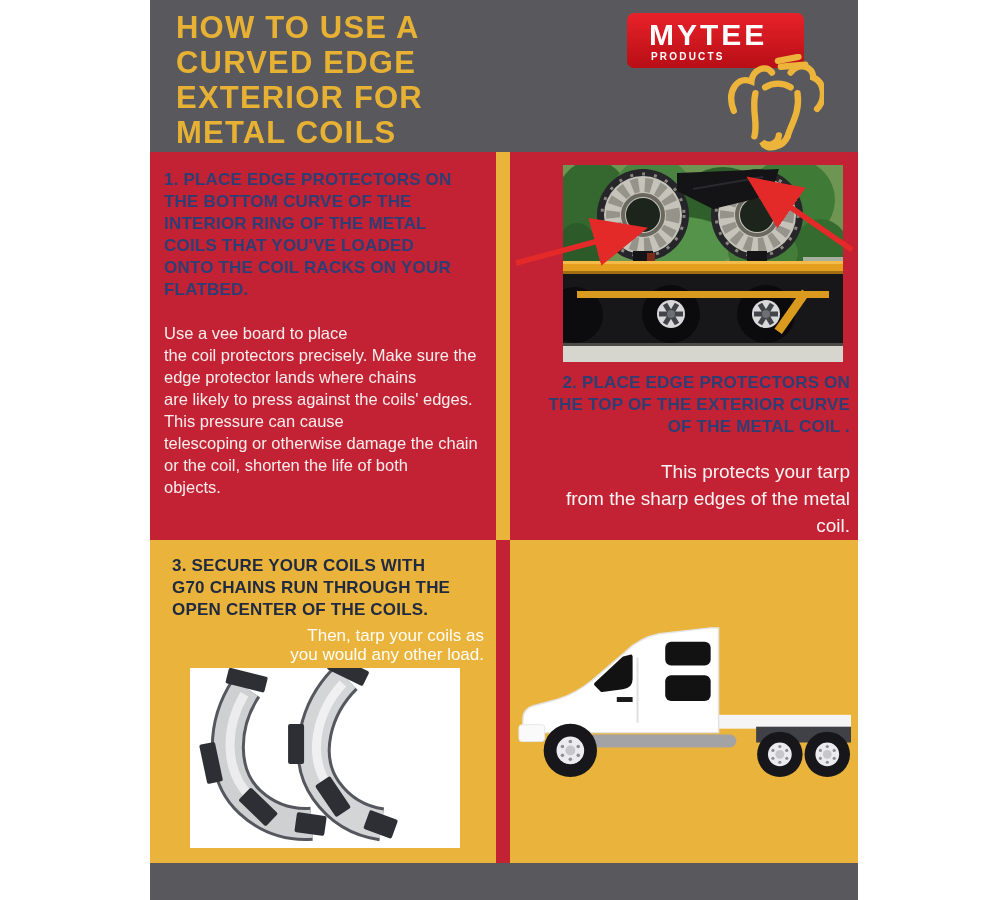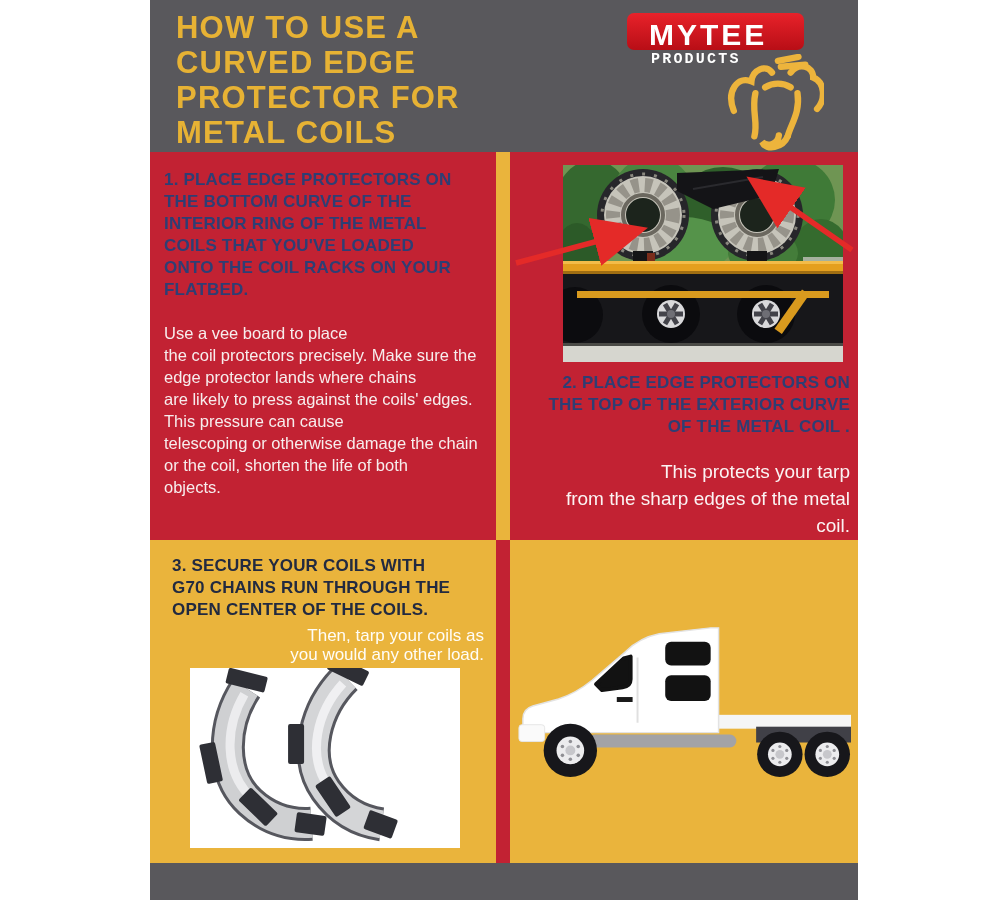--- a/index.html
+++ b/index.html
@@ -10,26 +10,26 @@
   }
   .canvas { position:absolute; left:150px; top:0; width:708px; height:900px; }
 
   
   .header { position:absolute; left:0; top:0; width:708px; height:152px; background:#59585c; }
   .title {
     position:absolute; left:26px; top:10px; width:340px;
     color:#e7b234; font-size:31px; line-height:35px; font-weight:bold;
     letter-spacing:1.2px; white-space:pre-line;
   }
-  .logo { position:absolute; left:477px; top:13px; width:177px; height:37px;
+  .logo { position:absolute; left:477px; top:13px; width:177px; height:55px;
     background:linear-gradient(#e8222a,#b80e16); border-radius:7px; }
   .logo-brand { position:absolute; left:22px; top:5px; color:#ffffff; font-weight:bold;
     font-size:30px; letter-spacing:3px; }
   .logo-sub { position:absolute; left:24px; top:38px; color:#ffffff; font-weight:bold;
-    font-size:15px; letter-spacing:2.2px;font-family:Liberation Mono, monospace; }
+    font-size:10px; letter-spacing:2.2px; }
   .mascot { position:absolute; left:572px; top:54px; width:102px; height:98px; }
 
   
   .panel1 { position:absolute; left:0; top:152px; width:346px; height:388px; background:#c22233; }
   .divider-top { position:absolute; left:346px; top:152px; width:14px; height:388px; background:#eab43c; }
   .panel2 { position:absolute; left:360px; top:152px; width:348px; height:404px; background:#c22233; }
 
   .step-heading { font-weight:bold; color:#2e3e74; font-size:17px; line-height:22px;
     letter-spacing:0.2px; white-space:pre-line; }
   .h1 { padding:17px 6px 0 14px; }
@@ -59,21 +59,21 @@
 </style>
 </head>
 <body>
 
 <div class="page">
   <div class="canvas">
 
     <div class="header">
       <div class="title">HOW TO USE A
 CURVED EDGE
-PROTECTOR FOR
+EXTERIOR FOR
 METAL COILS</div>
       <div class="logo">
         <div class="logo-brand">MYTEE</div>
         <div class="logo-sub">PRODUCTS</div>
       </div>
       <svg class="mascot" viewBox="0 0 104 100">
         <g fill="none" stroke="#edb43c" stroke-width="6.5" stroke-linecap="round">
           <path d="M12,58 C4,38 16,22 30,28 C31,16 45,10 51,19"></path>
           <path d="M70,19 C78,8 93,12 93,24 C105,29 106,46 97,56"></path>
           <path d="M57,7 L78,3"></path>

